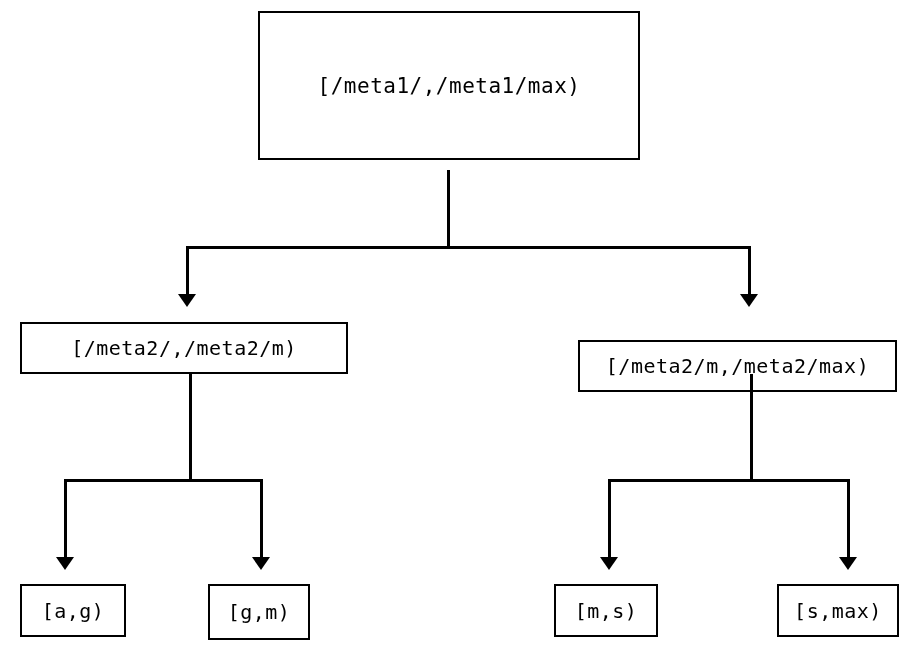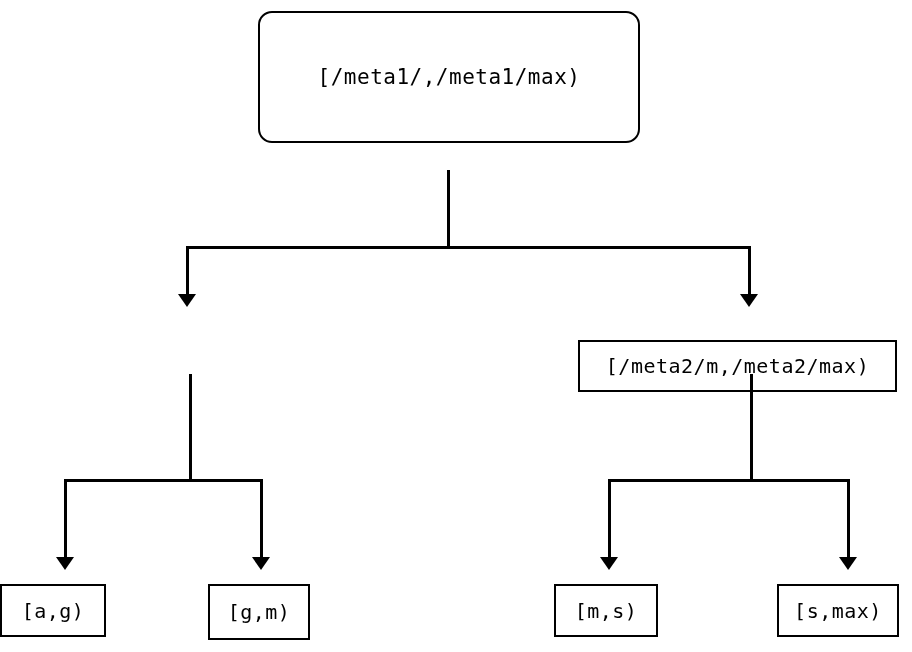--- a/index.html
+++ b/index.html
@@ -28,22 +28,21 @@
   }
   .node-label {
     display: block;
     letter-spacing: 0.5px;
   }
   
   #node-root {
     left: 258px;
     top: 11px;
     width: 382px;
-    height: 132px;
-    border-radius: 14px;
+    height: 149px;
   }
   #node-root .node-label { font-size: 21px; }
 
   
   #node-l2-left {
     left: 20px;
     top: 322px;
     width: 328px;
     height: 52px;
   }
@@ -51,21 +50,21 @@
     left: 578px;
     top: 340px;
     width: 319px;
     height: 52px;
   }
   #node-l2-left .node-label,
   #node-l2-right .node-label { font-size: 20px; }
 
   
   #node-leaf-ag {
-    left: 0;
+    left: 20px;
     top: 584px;
     width: 106px;
     height: 53px;
   }
   #node-leaf-gm {
     left: 208px;
     top: 584px;
     width: 102px;
     height: 56px;
   }
@@ -112,20 +111,23 @@
   <div class="edge-v" style="left:447px; top:170px; height:78px;"></div>
 
   <div class="edge-h" style="left:186px; top:246px; width:565px;"></div>
 
   <div class="edge-v" style="left:186px; top:246px; height:50px;"></div>
   <div class="arrow" style="left:178px; top:294px;"></div>
 
   <div class="edge-v" style="left:748px; top:246px; height:50px;"></div>
   <div class="arrow" style="left:740px; top:294px;"></div>
 
+  <div class="node" id="node-l2-left">
+    <span class="node-label">[/meta2/,/meta2/m)</span>
+  </div>
 
   <div class="node" id="node-l2-right">
     <span class="node-label">[/meta2/m,/meta2/max)</span>
   </div>
 
   <div class="edge-v" style="left:189px; top:374px; height:108px;"></div>
   <div class="edge-h" style="left:64px; top:479px; width:199px;"></div>
   <div class="edge-v" style="left:64px; top:479px; height:80px;"></div>
   <div class="arrow" style="left:56px; top:557px;"></div>
   <div class="edge-v" style="left:260px; top:479px; height:80px;"></div>

